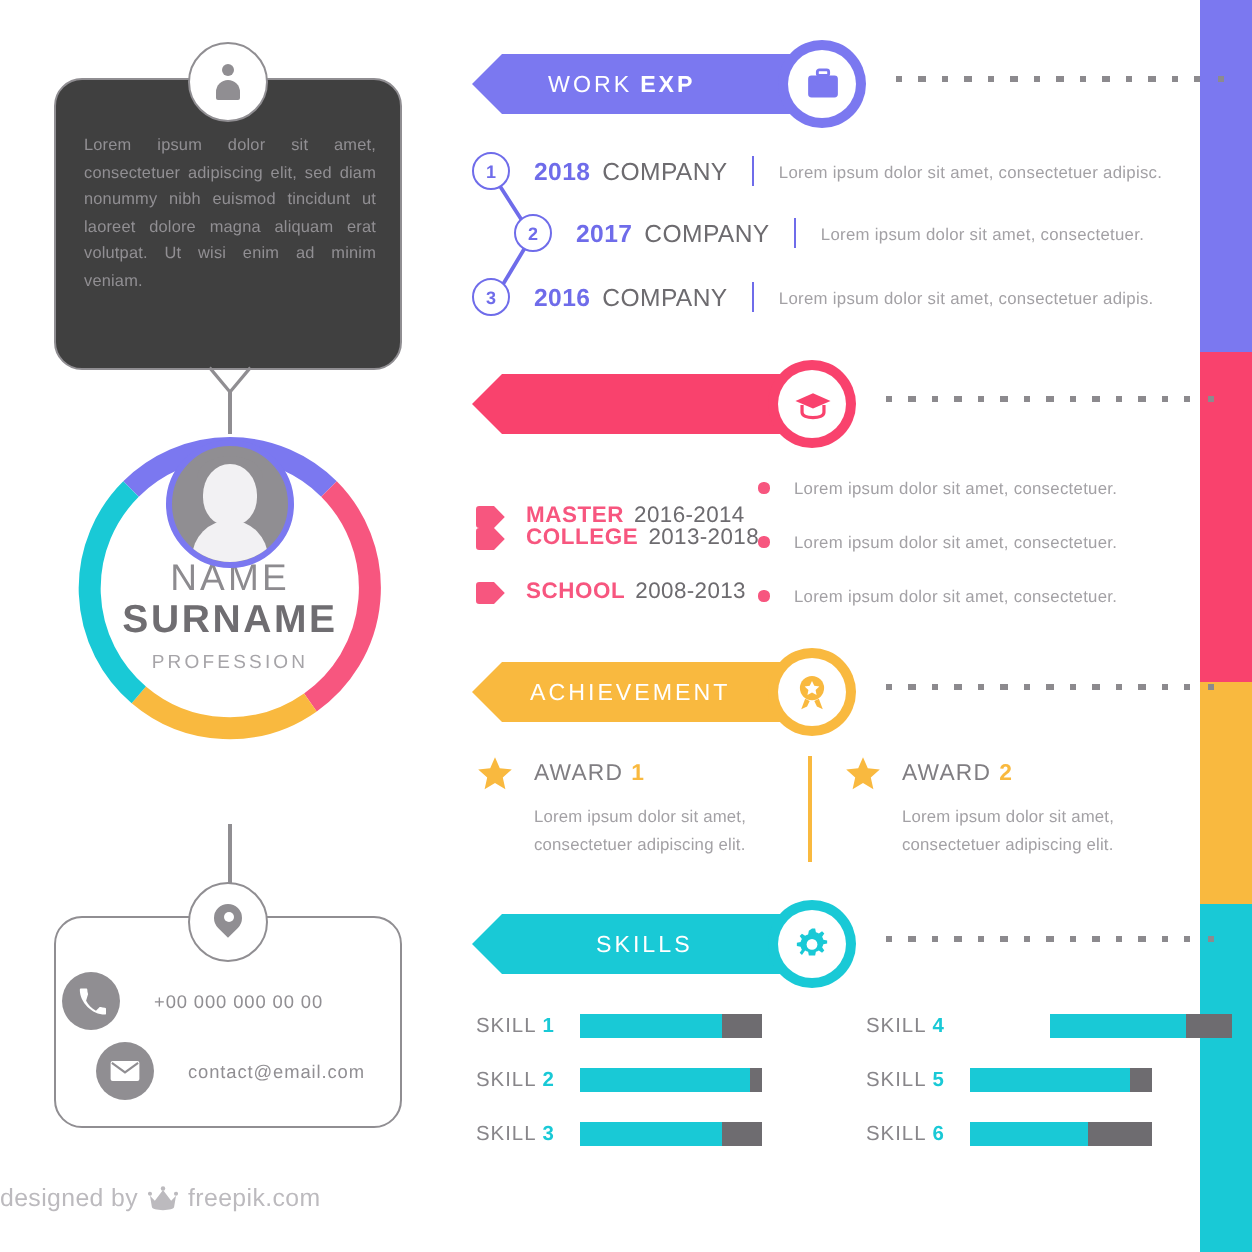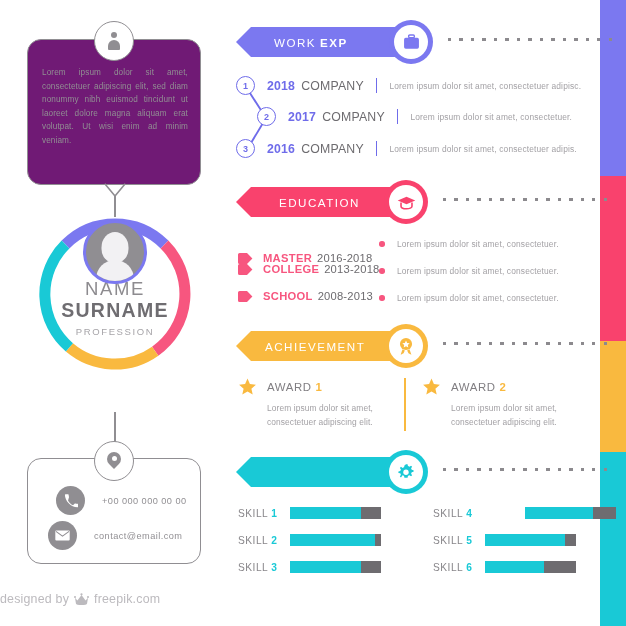--- a/index.html
+++ b/index.html
@@ -19,21 +19,21 @@
   
   .edge-stripes { position:absolute; right:0; top:0; width:26px; height:626px; }
   .edge-stripe { position:absolute; right:0; width:26px; }
 
   
   .left-col { position:absolute; left:0; top:0; width:230px; height:626px; }
 
   
   .profile-bubble {
     position:absolute; left:27px; top:39px; width:174px; height:146px;
-    border:1.6px solid #908e92; border-radius:14px; background:#701a75;
+    border:1.6px solid #908e92; border-radius:14px; background:#404040;
   }
   .profile-text {
     position:absolute; left:14px; top:26px; width:146px;
     font-size:8.2px; line-height:13.6px; color:#918f93;
     text-align:justify; letter-spacing:0.1px;
   }
   
   .bubble-tail { position:absolute; left:104px; top:183px; width:22px; height:15px; }
   .bubble-tail svg { display:block; }
 
@@ -100,21 +100,21 @@
   .pin-glyph .pin-body {
     position:absolute; left:0; top:0; width:14px; height:14px;
     background:#908e92; border-radius:50% 50% 50% 0; transform:rotate(-45deg);
   }
   .pin-glyph .pin-dot {
     position:absolute; left:4.6px; top:4.2px; width:5px; height:5px;
     background:#fff; border-radius:50%;
   }
 
   .contact-row { position:absolute; display:flex; align-items:center; }
-  .contact-row.r1 { left:28px; top:27px; }
+  .contact-row.r1 { left:3px; top:27px; }
   .contact-row.r2 { left:20px; top:62px; }
   .ci-circle {
     width:29px; height:29px; border-radius:50%; background:#908e92;
     display:flex; align-items:center; justify-content:center; flex:none;
   }
   .ci-circle svg { display:block; }
   .contact-val { margin-left:17px; font-size:9.2px; color:#918f93; letter-spacing:0.45px; }
 
   
   .right-col { position:absolute; left:232px; top:0; width:370px; height:626px; }
@@ -349,23 +349,20 @@
       <div class="work-sep"></div>
       <div class="work-desc">Lorem ipsum dolor sit amet, consectetuer adipis.</div>
     </div>
 
     <div class="banner" style="left:4px; top:185px; width:185px;">
       <div class="banner-shape">
         <svg width="185" height="34" viewBox="0 0 185 34">
           <path d="M0 17 L15 2 L177 2 A3 3 0 0 1 180 5 L180 29 A3 3 0 0 1 177 32 L15 32 Z" fill="#f9426d"></path>
         </svg>
       </div>
-      <div class="banner-label" style="left:43px;">
-        <span class="lt-thin">EDUCATION</span>
-      </div>
     </div>
     <div class="banner-icon" style="left:152px; top:180px; background:#f9426d;">
       <div class="inner">
         <svg width="19" height="15" viewBox="0 0 26 20">
           <path d="M13 2 L25 7.2 L13 12.4 L1 7.2 Z" fill="#f9426d"></path>
           <path d="M5.5 10 L5.5 15 C5.5 17.4 9 18.6 13 18.6 C17 18.6 20.5 17.4 20.5 15 L20.5 10" fill="none" stroke="#f9426d" stroke-width="2.2"></path>
         </svg>
       </div>
     </div>
     <div class="dots" style="left:211px; top:198px;">
@@ -386,21 +383,21 @@
         <span class="dot"></span>
     </div>
 
     <div class="edu-entry" style="left:6px; top:252px;">
       <div class="edu-bullet">
         <svg width="15" height="11" viewBox="0 0 15 11">
           <path d="M0 1.6 A1.6 1.6 0 0 1 1.6 0 L9 0 L14.4 5.5 L9 11 L1.6 11 A1.6 1.6 0 0 1 0 9.4 Z" fill="#f7567f"></path>
         </svg>
       </div>
       <div class="edu-deg">MASTER</div>
-      <div class="edu-years">2016-2018</div>
+      <div class="edu-years">2016-2014</div>
     </div>
     <div style="position:absolute; left:147px; top:241px;">
       <div class="edu-dot"></div>
     </div>
     <div class="edu-desc" style="position:absolute; left:165px; top:239px;">Lorem  ipsum  dolor  sit  amet,  consectetuer.</div>
 
     <div class="edu-entry" style="left:6px; top:263px;">
       <div class="edu-bullet">
         <svg width="15" height="11" viewBox="0 0 15 11">
           <path d="M0 1.6 A1.6 1.6 0 0 1 1.6 0 L9 0 L14.4 5.5 L9 11 L1.6 11 A1.6 1.6 0 0 1 0 9.4 Z" fill="#f7567f"></path>
@@ -492,20 +489,23 @@
         <div class="award-num">2</div>
       </div>
       <div class="award-desc">Lorem ipsum dolor sit amet, consectetuer adipiscing elit.</div>
     </div>
 
     <div class="banner" style="left:4px; top:455px; width:185px;">
       <div class="banner-shape">
         <svg width="185" height="34" viewBox="0 0 185 34">
           <path d="M0 17 L15 2 L177 2 A3 3 0 0 1 180 5 L180 29 A3 3 0 0 1 177 32 L15 32 Z" fill="#19c9d6"></path>
         </svg>
+      </div>
+      <div class="banner-label" style="left:62px;">
+        <span class="lt-thin">SKILLS</span>
       </div>
     </div>
     <div class="banner-icon" style="left:152px; top:450px; background:#19c9d6;">
       <div class="inner">
         <svg width="18" height="18" viewBox="0 0 24 24">
           <path fill="#19c9d6" d="M12 1.6 l2.1 0 .5 2.5 a8.6 8.6 0 0 1 2 .85 l2.1-1.45 1.5 1.5 -1.45 2.1 a8.6 8.6 0 0 1 .85 2 l2.5 .5 0 2.1 -2.5 .5 a8.6 8.6 0 0 1 -.85 2 l1.45 2.1 -1.5 1.5 -2.1-1.45 a8.6 8.6 0 0 1 -2 .85 l-.5 2.5 -2.1 0 -2.1 0 -.5-2.5 a8.6 8.6 0 0 1 -2-.85 L5.3 19.4 l-1.5-1.5 1.45-2.1 a8.6 8.6 0 0 1 -.85-2 L1.9 13.3 l0-2.1 2.5-.5 a8.6 8.6 0 0 1 .85-2 L3.8 6.6 l1.5-1.5 2.1 1.45 a8.6 8.6 0 0 1 2-.85 l.5-2.5 z"></path>
           <circle cx="12" cy="12.25" r="3.6" fill="#ffffff"></circle>
         </svg>
       </div>
     </div>

